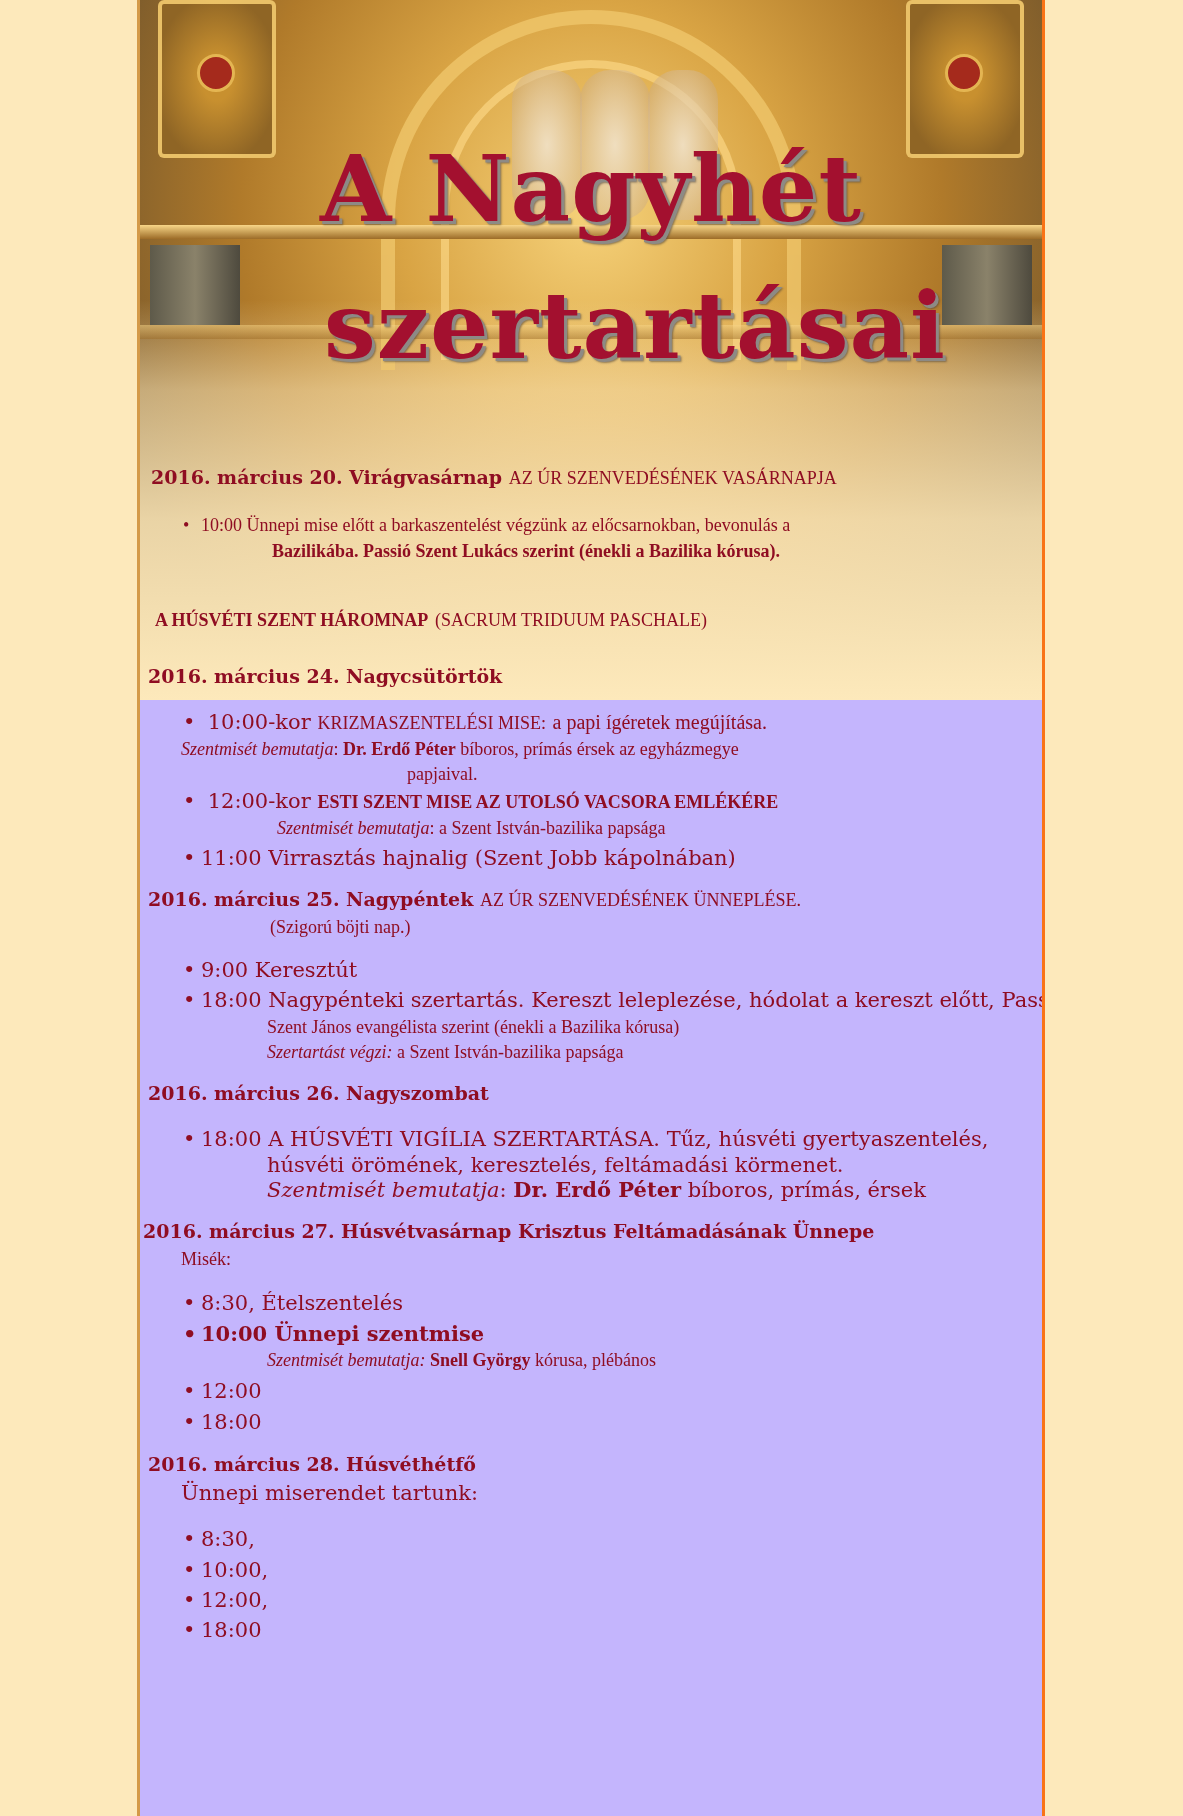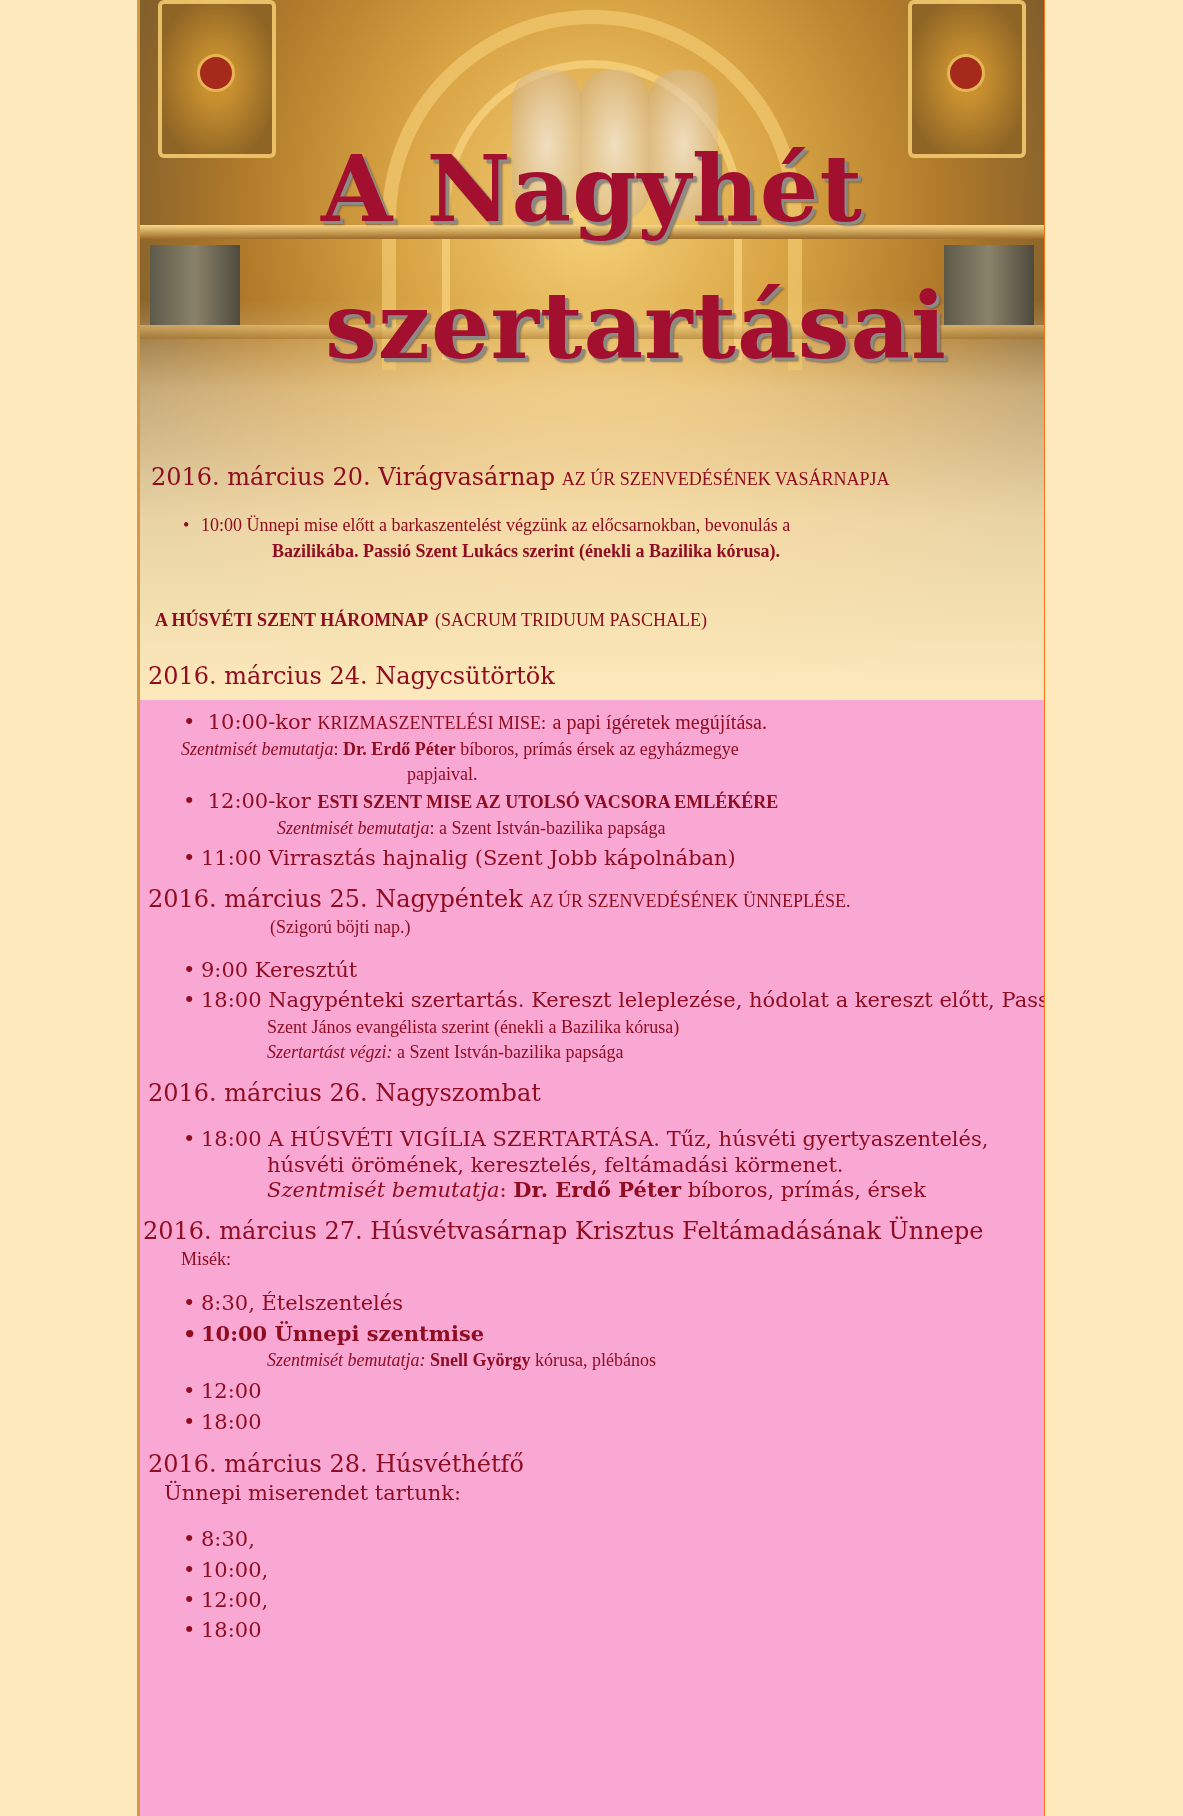--- a/index.html
+++ b/index.html
@@ -5,23 +5,23 @@
   html, body { margin:0; padding:0; }
   body {
     width:1183px; height:1816px; overflow:hidden;
     background:#fde9bb;
     font-family:"DejaVu Serif", "Liberation Serif", serif;
     color:#8f0d22;
     position:relative;
   }
   .page {
     position:absolute; left:137px; top:0; width:908px; height:1816px;
-    border-left:3px solid #d49a48; border-right:1px solid #f97316;
+    border-left:3px solid #d49a48; border-right:3px solid #f97316;
     box-sizing:border-box;
-    background:#f9a8d4;
+    background:#c4b5fd;
     overflow:hidden;
   }
   .hero {
     position:absolute; left:0; top:0; width:100%; height:700px;
     background:
       linear-gradient(to bottom, rgba(253,233,187,0) 0px, rgba(253,233,187,0) 300px, rgba(253,233,187,0.55) 390px, rgba(253,233,187,0.85) 520px, #fde9bb 700px),
       radial-gradient(ellipse at 50% 30%, #f6d27a 0%, #d9a444 30%, #b07a2a 55%, #7a5a2c 80%),
       #c48d3b;
   }
   
@@ -62,21 +62,21 @@
     font-family:"DejaVu Serif", "Liberation Serif", serif;
     font-weight:bold; color:#a3102f;
     text-shadow:3px 3px 0 #8d8a85, 4px 4px 2px rgba(80,70,60,0.6);
     letter-spacing:1px;
   }
   .title.l1 { top:135px; font-size:92px; }
   .title.l2 { top:272px; font-size:92px;padding-left:44px; }
 
   .content { position:absolute; left:0; top:0; width:100%; }
   .line { position:absolute; white-space:nowrap; font-size:21px; line-height:26px; }
-  .h { font-weight:normal; font-size:24px; }
+  .h { font-weight:bold; font-size:19px; }
   .reg { font-weight:normal; font-family:"Liberation Serif", serif; font-size:18px; }
   .bullet::before { content:"•"; display:inline-block; width:18px; }
   .it { font-style:italic; }
   .b { font-weight:bold; }
 </style>
 </head>
 <body>
 
 <div class="page">
   <div class="hero">
@@ -164,19 +164,19 @@
     <div class="line bullet b" style="left:43px; top:1321px;">10:00 Ünnepi szentmise</div>
     <div class="line reg" style="left:127px; top:1347px;">
       <span class="it">Szentmisét bemutatja:</span>
       <span class="b">Snell György</span>
       <span>kórusa, plébános</span>
     </div>
     <div class="line bullet" style="left:43px; top:1378px;">12:00</div>
     <div class="line bullet" style="left:43px; top:1409px;">18:00</div>
 
     <div class="line h" style="left:8px; top:1451px;">2016. március 28. Húsvéthétfő</div>
-    <div class="line" style="left:24px; top:1480px;">Ünnepi miserendet tartunk:</div>
+    <div class="line" style="left:41px; top:1480px;">Ünnepi miserendet tartunk:</div>
     <div class="line bullet" style="left:43px; top:1526px;">8:30,</div>
     <div class="line bullet" style="left:43px; top:1557px;">10:00,</div>
     <div class="line bullet" style="left:43px; top:1587px;">12:00,</div>
     <div class="line bullet" style="left:43px; top:1617px;">18:00</div>
   </div>
 </div>
 
 </body></html>

